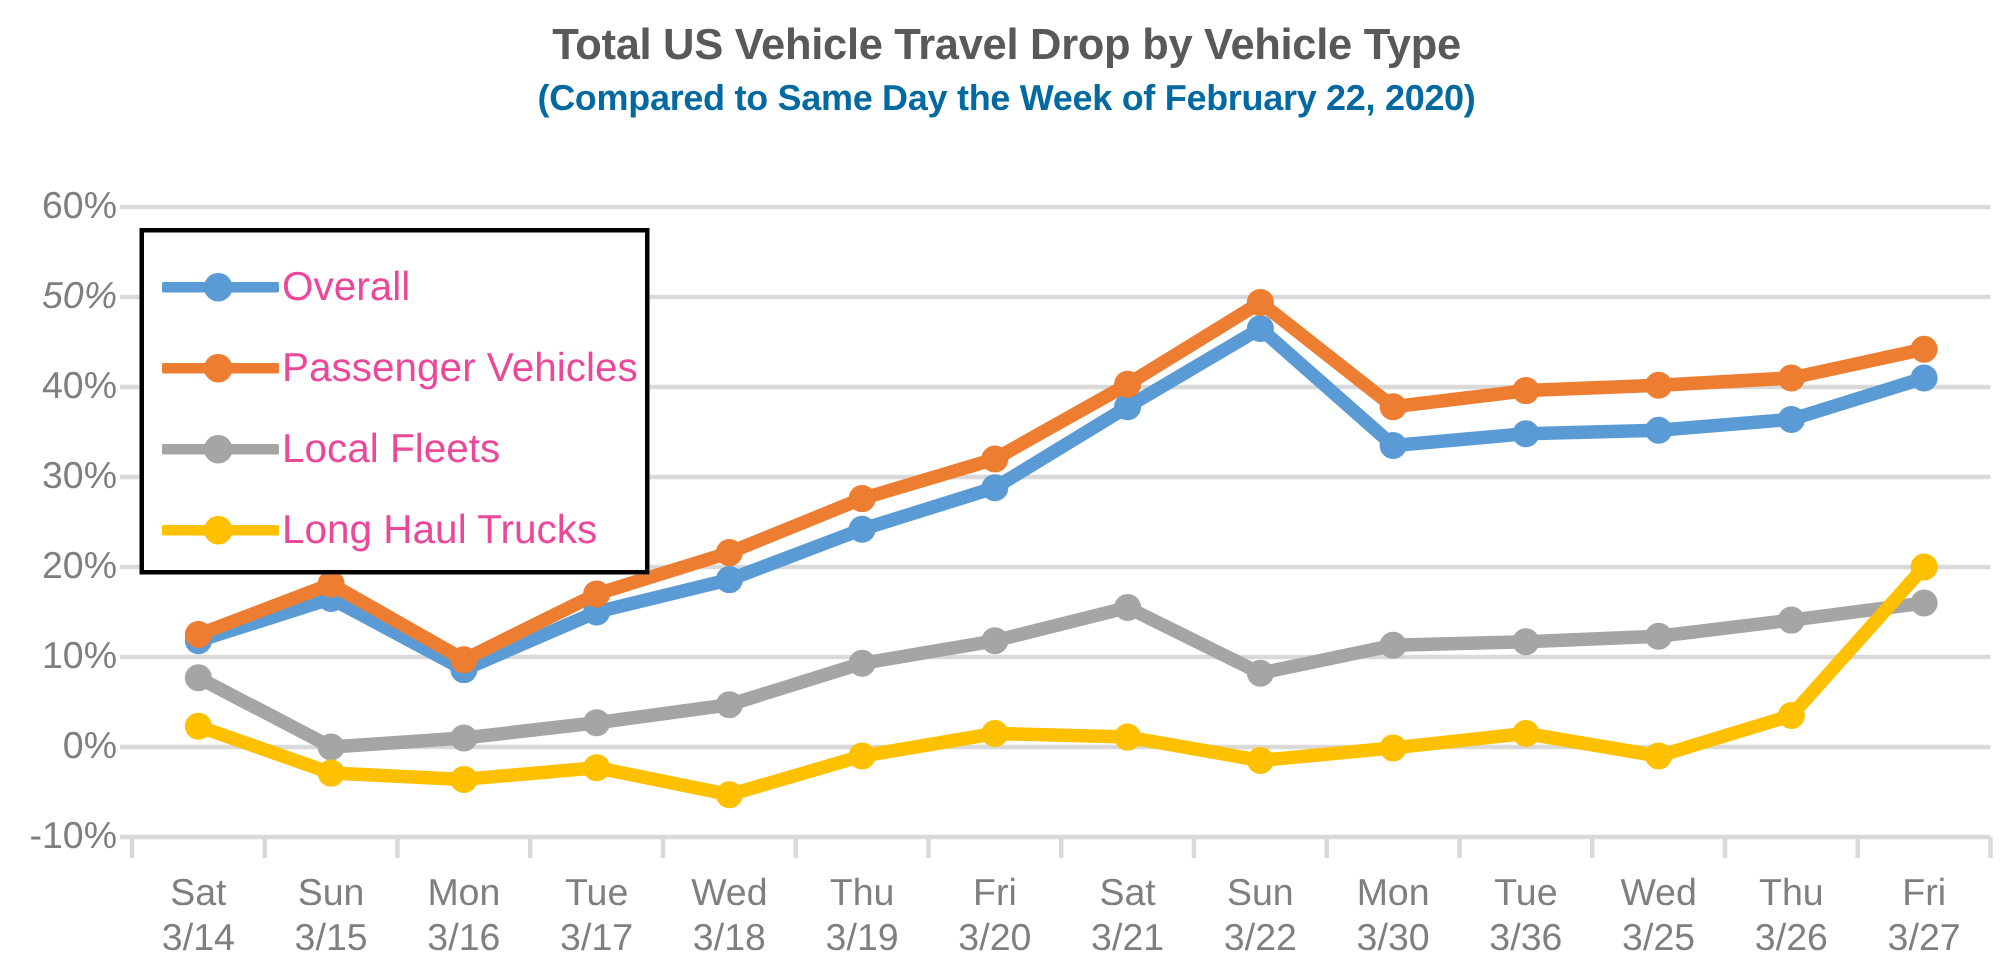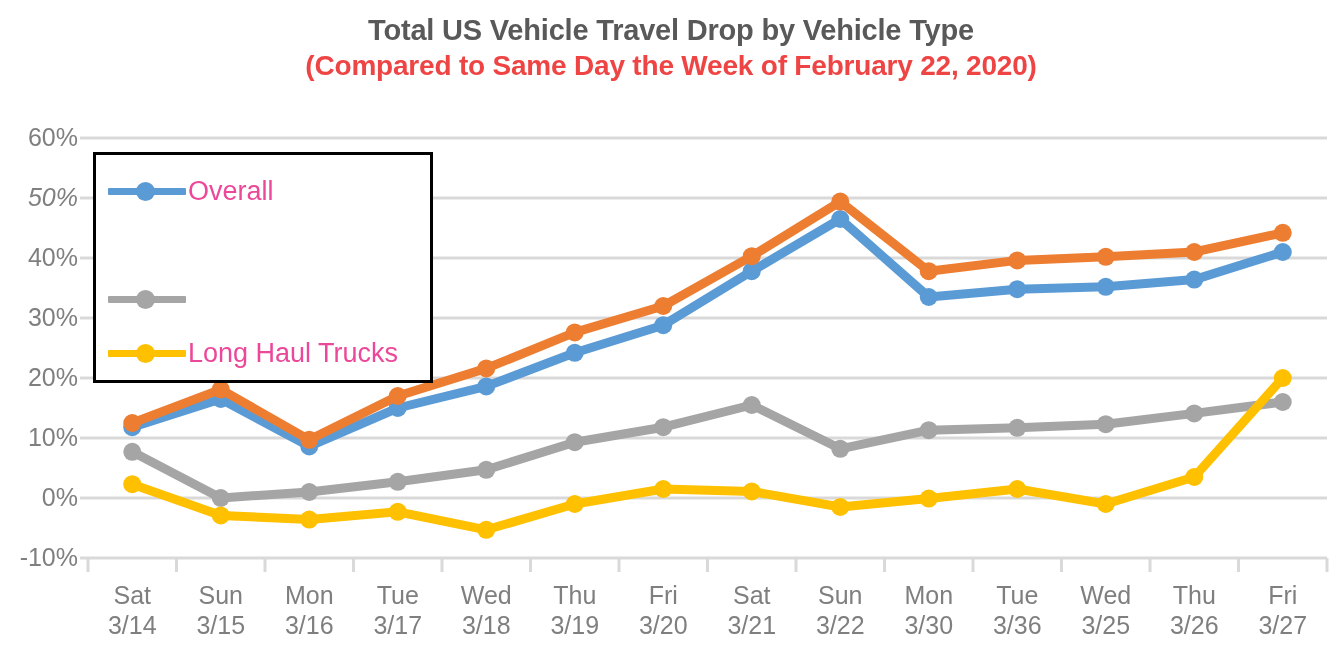--- a/index.html
+++ b/index.html
@@ -29,23 +29,23 @@
   }
   .title-main {
     font-size: 29px;
     font-weight: bold;
     color: #595959;
     letter-spacing: -0.2px;
     line-height: 36px;
     white-space: nowrap;
   }
   .title-sub {
-    font-size: 28px;
+    font-size: 24px;
     font-weight: bold;
-    color: #ef4444;
+    color: #0369a1;
     letter-spacing: -0.2px;
     line-height: 32px;
     white-space: nowrap;
     margin-top: 2px;
   }
 
   
   .plot-wrap {
     position: absolute;
     left: 0; top: 0;
@@ -281,25 +281,33 @@
   </div>
 
   <div class="legend-box" id="legend-box">
       <div class="legend-row" style="top: 10px;">
         <span class="legend-swatch">
           <span class="bar" style="background: rgb(91, 155, 213);"></span>
           <span class="dot" style="background: rgb(91, 155, 213);"></span>
         </span>
         <span class="legend-text">Overall</span>
       </div>
+      <div class="legend-row" style="top: 64px;">
+        <span class="legend-swatch">
+          <span class="bar" style="background: rgb(237, 125, 49);"></span>
+          <span class="dot" style="background: rgb(237, 125, 49);"></span>
+        </span>
+        <span class="legend-text">Passenger Vehicles</span>
+      </div>
       <div class="legend-row" style="top: 118px;">
         <span class="legend-swatch">
           <span class="bar" style="background: rgb(165, 165, 165);"></span>
           <span class="dot" style="background: rgb(165, 165, 165);"></span>
         </span>
+        <span class="legend-text">Local Fleets</span>
       </div>
       <div class="legend-row" style="top: 172px;">
         <span class="legend-swatch">
           <span class="bar" style="background: rgb(255, 192, 0);"></span>
           <span class="dot" style="background: rgb(255, 192, 0);"></span>
         </span>
         <span class="legend-text">Long Haul Trucks</span>
       </div>
     </div>
 

